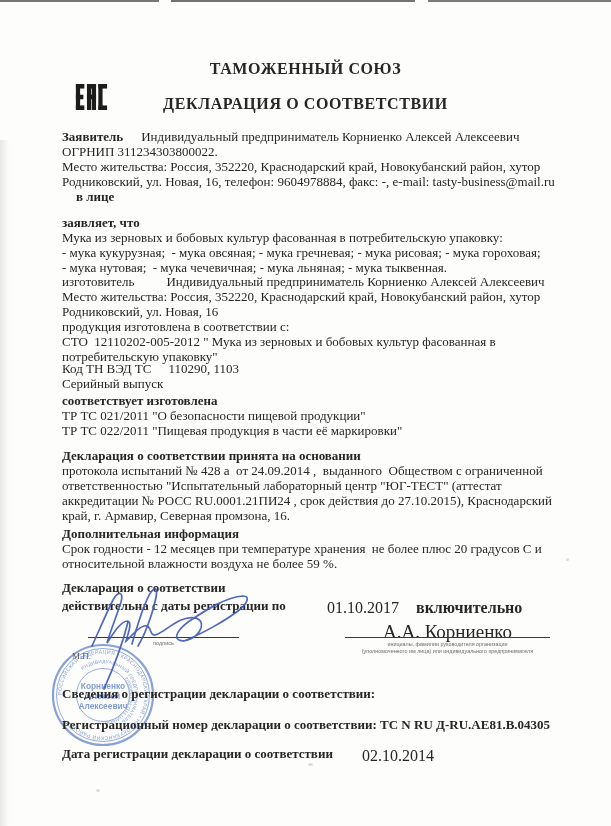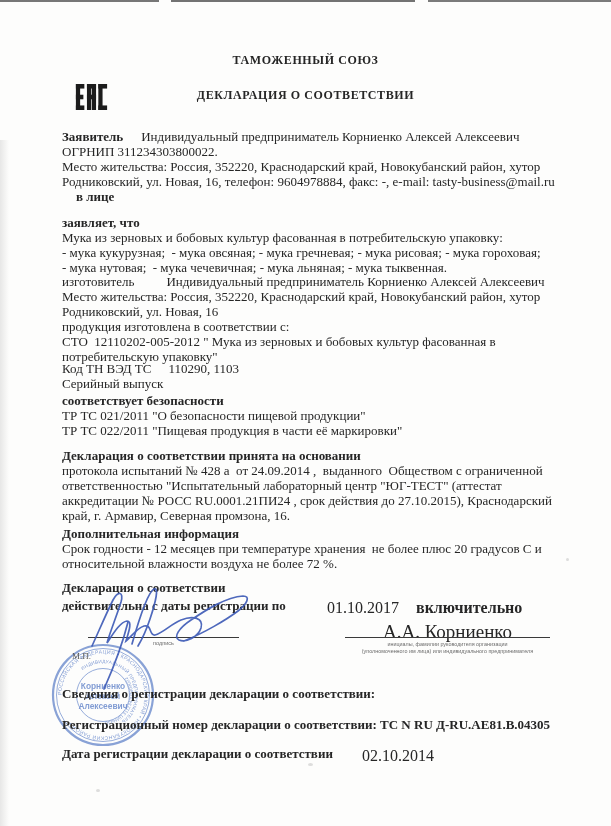--- a/index.html
+++ b/index.html
@@ -14,21 +14,21 @@
   .scan-top-line{
     position:absolute;left:0;top:0;width:611px;height:2px;opacity:.75;
     background:linear-gradient(90deg,#4a4a4a 0 26%,transparent 26% 28%,#454545 28% 68%,transparent 68% 70%,#505050 70% 100%);
   }
   .scan-left-shade{
     position:absolute;left:0;top:140px;width:9px;height:686px;
     background:linear-gradient(90deg,rgba(190,190,190,.35),rgba(190,190,190,0));
   }
   .t{position:absolute;white-space:pre;}
   .center{left:0;width:611px;text-align:center;}
-  .h1{font-weight:bold;font-size:12px;letter-spacing:.6px;}
+  .h1{font-weight:bold;font-size:16px;letter-spacing:.6px;margin-top:7px;}
   .body-line{font-size:13px;line-height:14.9px;white-space:pre;}
   .block{position:absolute;left:62px;}
   .block .body-line{position:relative;}
   .b{font-weight:bold;}
   .gap-applicant{margin-left:18px;}
   .gap-manuf{margin-left:32px;}
   .gap-code{margin-left:17px;}
   .eac{position:absolute;left:75px;top:84px;width:33px;height:26px;}
   .sig-line{position:absolute;left:88px;top:637px;width:151px;border-bottom:1.4px solid #3a3a3a;}
   .sig-caption{position:absolute;left:88px;top:640px;width:151px;text-align:center;font-size:5.5px;color:#6b6b6b;font-family:"Liberation Sans",sans-serif;}
@@ -119,37 +119,37 @@
       <div class="body-line">СТО  12110202-005-2012 " Мука из зерновых и бобовых культур фасованная в</div>
       <div class="body-line">потребительскую упаковку"</div>
     </div>
 
     <div class="block" style="top:362px">
       <div class="body-line"><span>Код ТН ВЭД ТС</span><span class="gap-code">110290, 1103</span></div>
       <div class="body-line">Серийный выпуск</div>
     </div>
 
     <div class="block" style="top:394px">
-      <div class="body-line b">соответствует безопасности</div>
+      <div class="body-line b">соответствует изготовлена</div>
       <div class="body-line">ТР ТС 021/2011 "О безопасности пищевой продукции"</div>
       <div class="body-line">ТР ТС 022/2011 "Пищевая продукция в части её маркировки"</div>
     </div>
 
     <div class="block" style="top:449px">
       <div class="body-line b">Декларация о соответствии принята на основании</div>
       <div class="body-line">протокола испытаний № 428 а  от 24.09.2014 ,  выданного  Обществом с ограниченной</div>
       <div class="body-line">ответственностью "Испытательный лабораторный центр "ЮГ-ТЕСТ" (аттестат</div>
       <div class="body-line">аккредитации № РОСС RU.0001.21ПИ24 , срок действия до 27.10.2015), Краснодарский</div>
       <div class="body-line">край, г. Армавир, Северная промзона, 16.</div>
     </div>
 
     <div class="block" style="top:527px">
       <div class="body-line b">Дополнительная информация</div>
       <div class="body-line">Срок годности - 12 месяцев при температуре хранения  не более плюс 20 градусов С и</div>
-      <div class="body-line">относительной влажности воздуха не более 72 %.</div>
+      <div class="body-line">относительной влажности воздуха не более 59 %.</div>
     </div>
 
     <div class="t body-line b" style="left:62px;top:581px">Декларация о соответствии</div>
     <div class="t body-line b" style="left:62px;top:599px">действительна с даты регистрации по</div>
     <div class="abs-val" style="left:327px;top:599px">01.10.2017</div>
     <div class="abs-val b" style="left:416px;top:599px">включительно</div>
 
     <div class="sig-line"></div>
     <div class="sig-caption">подпись</div>
     <div class="signer-name">А.А. Корниенко</div>

